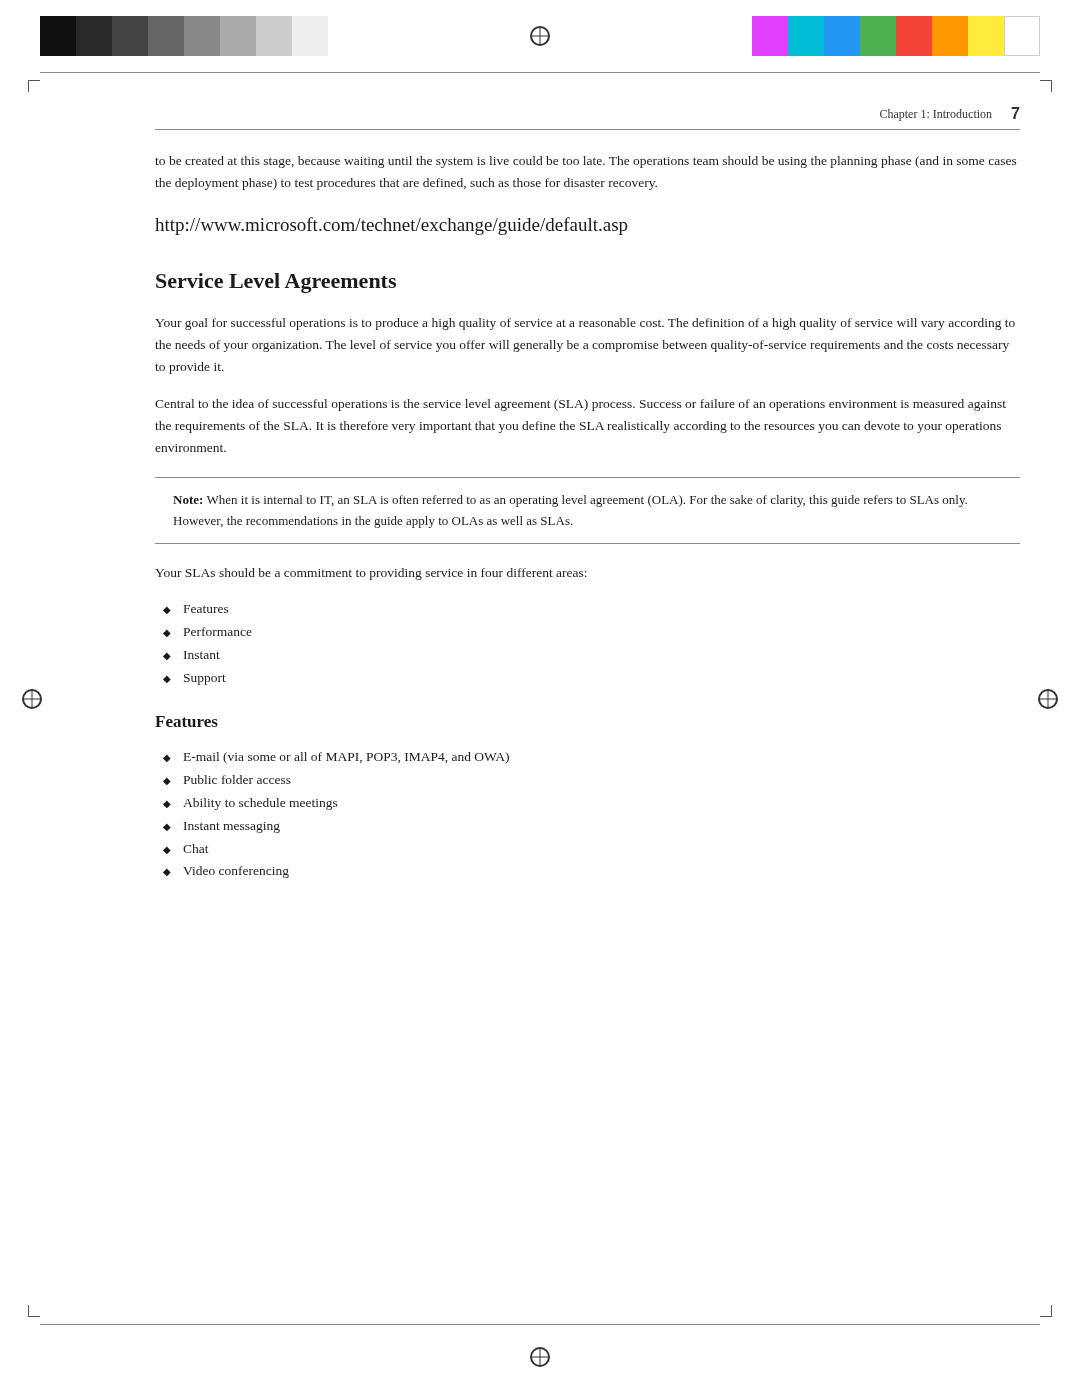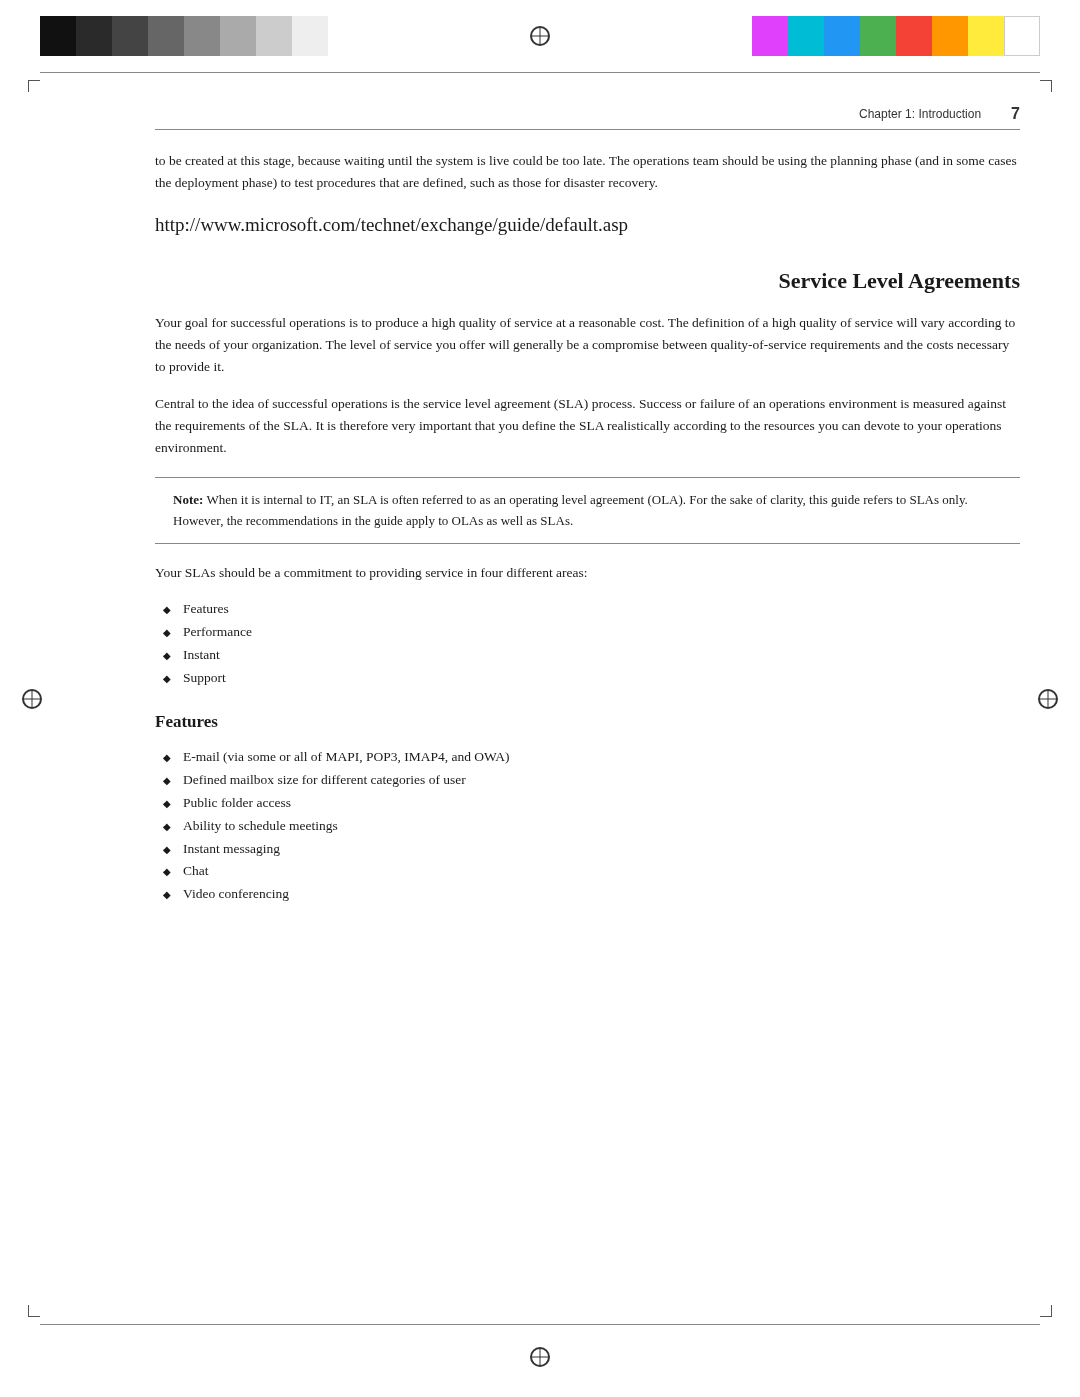--- a/index.html
+++ b/index.html
@@ -157,21 +157,22 @@
       align-items: center;
       padding-bottom: 6px;
       border-bottom: 1px solid #888;
       margin-bottom: 20px;
       font-size: 12px;
       color: #333;
       font-family: Arial, sans-serif;
     }
 
     .chapter-header-text {
-      margin-right: 30px;
+      margin-right: 19px;
+      font-family: Liberation Serif, serif;
     }
 
     .chapter-number {
       font-size: 16px;
       font-weight: bold;
       font-family: Arial, sans-serif;
     }
 
     
     .body-text {
@@ -189,21 +190,20 @@
     }
 
     
     .section-heading {
       font-family: 'Times New Roman', Times, serif;
       font-size: 22px;
       font-weight: bold;
       margin-top: 28px;
       margin-bottom: 18px;
       color: #1a1a1a;
-      text-align: right;
     }
 
     
     .subsection-heading {
       font-family: 'Times New Roman', Times, serif;
       font-size: 17px;
       font-weight: bold;
       margin-top: 22px;
       margin-bottom: 14px;
       color: #1a1a1a;
@@ -320,21 +320,20 @@
     <li>Performance</li>
     <li>Instant</li>
     <li>Support</li>
   </ul>
 
   <h3 class="subsection-heading">Features</h3>
 
 
   <ul class="bullet-list">
     <li>E-mail (via some or all of MAPI, POP3, IMAP4, and OWA)</li>
-    <li>Defined mailbox size for different categories of user</li>
     <li>Public folder access</li>
     <li>Ability to schedule meetings</li>
     <li>Instant messaging</li>
     <li>Chat</li>
     <li>Video conferencing</li>
   </ul>
 
 </div>
 
 </body></html>

